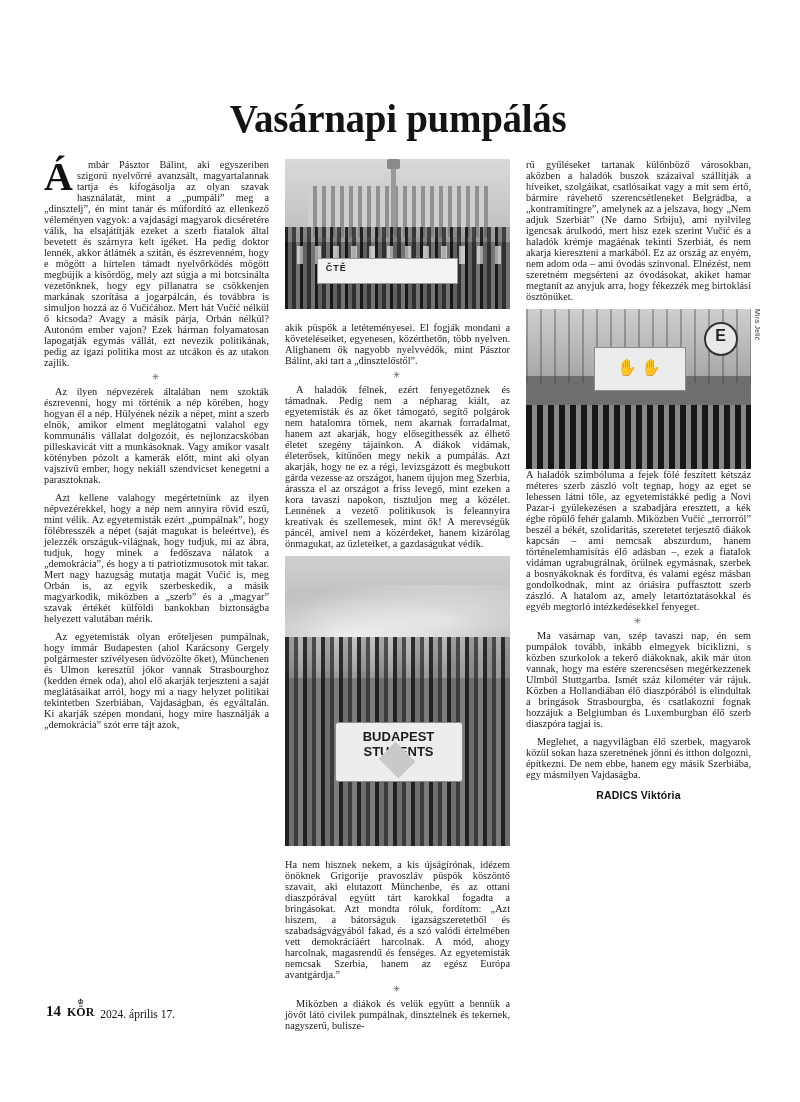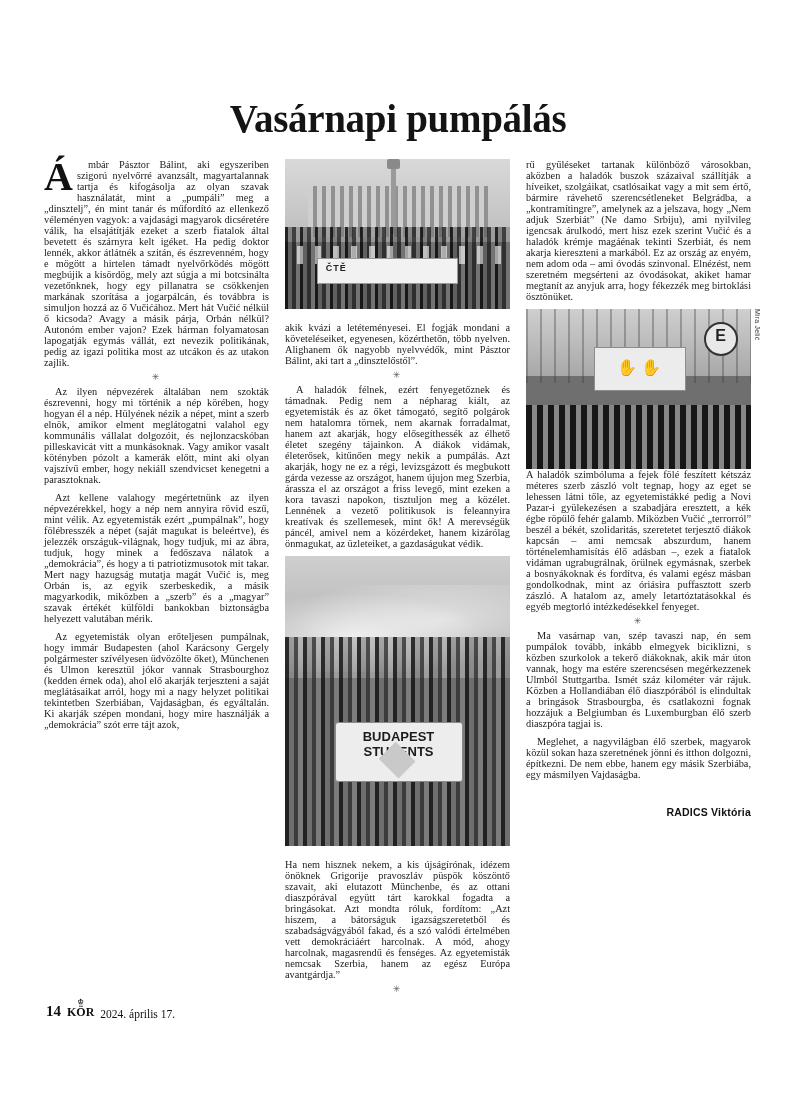--- a/index.html
+++ b/index.html
@@ -49,21 +49,21 @@
   }
   .credit{
     position:absolute;right:-10px;top:0;
     writing-mode:vertical-rl;
     font-size:7px;color:#333;letter-spacing:0.2px;
     font-family:"Liberation Sans", sans-serif;
   }
   .figwrap{position:relative;}
   .signoff{
     font-family:"Liberation Sans", sans-serif;
-    font-size:10.5px;font-weight:700;text-align:right;margin-top:26px;color:#111;
+    font-size:10.5px;font-weight:700;text-align:center;margin-top:9px;color:#111;
     letter-spacing:0.2px;
   }
   .footer{
     position:absolute;left:46px;bottom:40px;width:708px;
     display:flex;align-items:flex-end;gap:6px;
     font-family:"Liberation Sans", sans-serif;
   }
   .pagenum{font-size:15px;font-weight:700;color:#111;font-family:Liberation Serif, serif;}
   .logo{
     font-size:12px;font-weight:700;color:#111;border:0;position:relative;
@@ -152,39 +152,40 @@
               <div class="colonnade"></div>
               <div class="monument"></div>
               <div class="crowd"></div>
               <div class="flagrow"></div>
               <div class="banner">
                 <span class="bt">ČTĚ</span>
               </div>
             </div>
           </div>
 
-          <p class="noind">akik kvázi a letéteményesei. El fogják mondani a követeléseiket, egyenesen, közérthetőn, több nyelven. Alighanem ők nagyobb nyelvvédők, mint Pásztor Bálint, aki tart a „dinsztelőstől”.</p>
+          <p class="noind">akik püspök a letéteményesei. El fogják mondani a követeléseiket, egyenesen, közérthetőn, több nyelven. Alighanem ők nagyobb nyelvvédők, mint Pásztor Bálint, aki tart a „dinsztelőstől”.</p>
           <div class="sep">✳</div>
           <p>A haladók félnek, ezért fenyegetőznek és támadnak. Pedig nem a népharag kiált, az egyetemisták és az őket támogató, segítő polgárok nem hatalomra törnek, nem akarnak forradalmat, hanem azt akarják, hogy elősegíthessék az élhető életet szegény tájainkon. A diákok vidámak, életerősek, kitűnően megy nekik a pumpálás. Azt akarják, hogy ne ez a régi, levizsgázott és megbukott gárda vezesse az országot, hanem újujon meg Szerbia, árassza el az országot a friss levegő, mint ezeken a kora tavaszi napokon, tisztuljon meg a közélet. Lennének a vezető politikusok is feleannyira kreatívak és szellemesek, mint ők! A merevségük páncél, amivel nem a közérdeket, hanem kizárólag önmagukat, az üzleteiket, a gazdaságukat védik.</p>
 
           <div class="gap"></div>
           <div class="figure">
             <div class="photo ph2">
               <div class="sky2"></div>
               <div class="smoke"></div>
               <div class="crowd2"></div>
               <div class="heartsign">
                 <span class="ht">BUDAPEST STUDENTS</span>
                 <span class="heartshape"></span>
               </div>
             </div>
           </div>
 
           <p class="noind">Ha nem hisznek nekem, a kis újságírónak, idézem önöknek Grigorije pravoszláv püspök köszöntő szavait, aki elutazott Münchenbe, és az ottani diaszpórával együtt tárt karokkal fogadta a bringásokat. Azt mondta róluk, fordítom: „Azt hiszem, a bátorságuk igazságszeretetből és szabadságvágyából fakad, és a szó valódi értelmében vett demokráciáért harcolnak. A mód, ahogy harcolnak, magasrendű és fenséges. Az egyetemisták nemcsak Szerbia, hanem az egész Európa avantgárdja.”</p>
           <div class="sep">✳</div>
+          <p>Miközben a diákok és velük együtt a bennük a jövőt látó civilek pumpálnak, dinsztelnek és tekernek, nagyszerű, bulisze-</p>
         </div>
 
         <div class="col">
           <p class="noind">rű gyűléseket tartanak különböző városokban, aközben a haladók buszok százaival szállítják a híveiket, szolgáikat, csatlósaikat vagy a mit sem értő, bármire rávehető szerencsétleneket Belgrádba, a „kontramítingre”, amelynek az a jelszava, hogy „Nem adjuk Szerbiát” (Ne damo Srbiju), ami nyilvileg igencsak árulkodó, mert hisz ezek szerint Vučić és a haladók krémje magáénak tekinti Szerbiát, és nem akarja kiereszteni a markából. Ez az ország az enyém, nem adom oda – ami óvodás szinvonal. Elnézést, nem szeretném megsérteni az óvodásokat, akiket hamar megtanít az anyjuk arra, hogy fékezzék meg birtoklási ösztönüket.</p>
 
           <div class="gap"></div>
           <div class="figwrap">
             <div class="photo ph3">
               <div class="sky2"></div>
               <div class="trees"></div>

